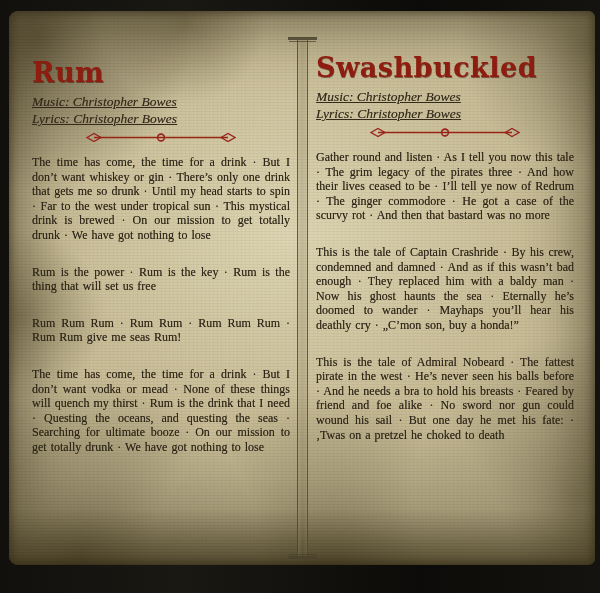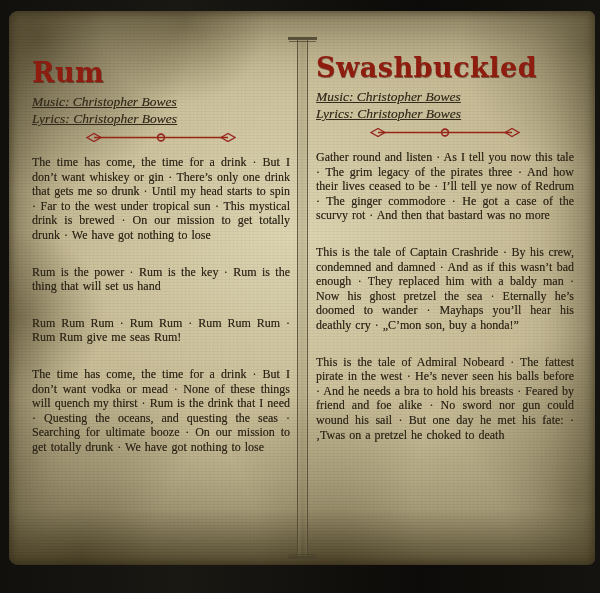--- a/index.html
+++ b/index.html
@@ -84,39 +84,39 @@
         <div class="credit">Lyrics: Christopher Bowes</div>
         <svg class="ornament" width="150" height="13" viewBox="0 0 150 13">
           <line x1="8" y1="6.5" x2="142" y2="6.5" stroke="#962512" stroke-width="1.4"></line>
           <polygon points="1,6.5 8,2.5 15,6.5 8,10.5" fill="none" stroke="#96251f" stroke-width="1.3"></polygon>
           <polygon points="135,6.5 142,2.5 149,6.5 142,10.5" fill="none" stroke="#96251f" stroke-width="1.3"></polygon>
           <circle cx="75" cy="6.5" r="3.4" fill="none" stroke="#96251f" stroke-width="1.6"></circle>
         </svg>
       </div>
       <div class="lyrics">
         <p>The time has come, the time for a drink · But I don’t want whiskey or gin · There’s only one drink that gets me so drunk · Until my head starts to spin · Far to the west under tropical sun · This mystical drink is brewed · On our mission to get totally drunk · We have got nothing to lose</p>
-        <p>Rum is the power · Rum is the key · Rum is the thing that will set us hand</p>
+        <p>Rum is the power · Rum is the key · Rum is the thing that will set us free</p>
         <p>Rum Rum Rum · Rum Rum · Rum Rum Rum · Rum Rum give me seas Rum!</p>
         <p>The time has come, the time for a drink · But I don’t want vodka or mead · None of these things will quench my thirst · Rum is the drink that I need · Questing the oceans, and questing the seas · Searching for ultimate booze · On our mission to get totally drunk · We have got nothing to lose</p>
       </div>
     </div>
 
     <div class="col col-right">
       <div class="song-header">
         <h2 class="title">Swashbuckled</h2>
         <div class="credit credit-first">Music: Christopher Bowes</div>
         <div class="credit">Lyrics: Christopher Bowes</div>
         <svg class="ornament" width="150" height="13" viewBox="0 0 150 13">
           <line x1="8" y1="6.5" x2="142" y2="6.5" stroke="#962512" stroke-width="1.4"></line>
           <polygon points="1,6.5 8,2.5 15,6.5 8,10.5" fill="none" stroke="#96251f" stroke-width="1.3"></polygon>
           <polygon points="135,6.5 142,2.5 149,6.5 142,10.5" fill="none" stroke="#96251f" stroke-width="1.3"></polygon>
           <circle cx="75" cy="6.5" r="3.4" fill="none" stroke="#96251f" stroke-width="1.6"></circle>
         </svg>
       </div>
       <div class="lyrics">
         <p>Gather round and listen · As I tell you now this tale · The grim legacy of the pirates three · And how their lives ceased to be · I’ll tell ye now of Redrum · The ginger commodore · He got a case of the scurvy rot · And then that bastard was no more</p>
-        <p>This is the tale of Captain Crashride · By his crew, condemned and damned · And as if this wasn’t bad enough · They replaced him with a baldy man · Now his ghost pretzel the sea · Eternally he’s doomed to wander · Mayhaps you’ll hear his deathly cry · „C’mon son, buy a honda!”</p>
+        <p>This is the tale of Captain Crashride · By his crew, condemned and damned · And as if this wasn’t bad enough · They replaced him with a baldy man · Now his ghost haunts the sea · Eternally he’s doomed to wander · Mayhaps you’ll hear his deathly cry · „C’mon son, buy a honda!”</p>
         <p>This is the tale of Admiral Nobeard · The fattest pirate in the west · He’s never seen his balls before · And he needs a bra to hold his breasts · Feared by friend and foe alike · No sword nor gun could wound his sail · But one day he met his fate: · ‚Twas on a pretzel he choked to death</p>
       </div>
     </div>
 
   </div>
 </div>
 
 </body></html>

